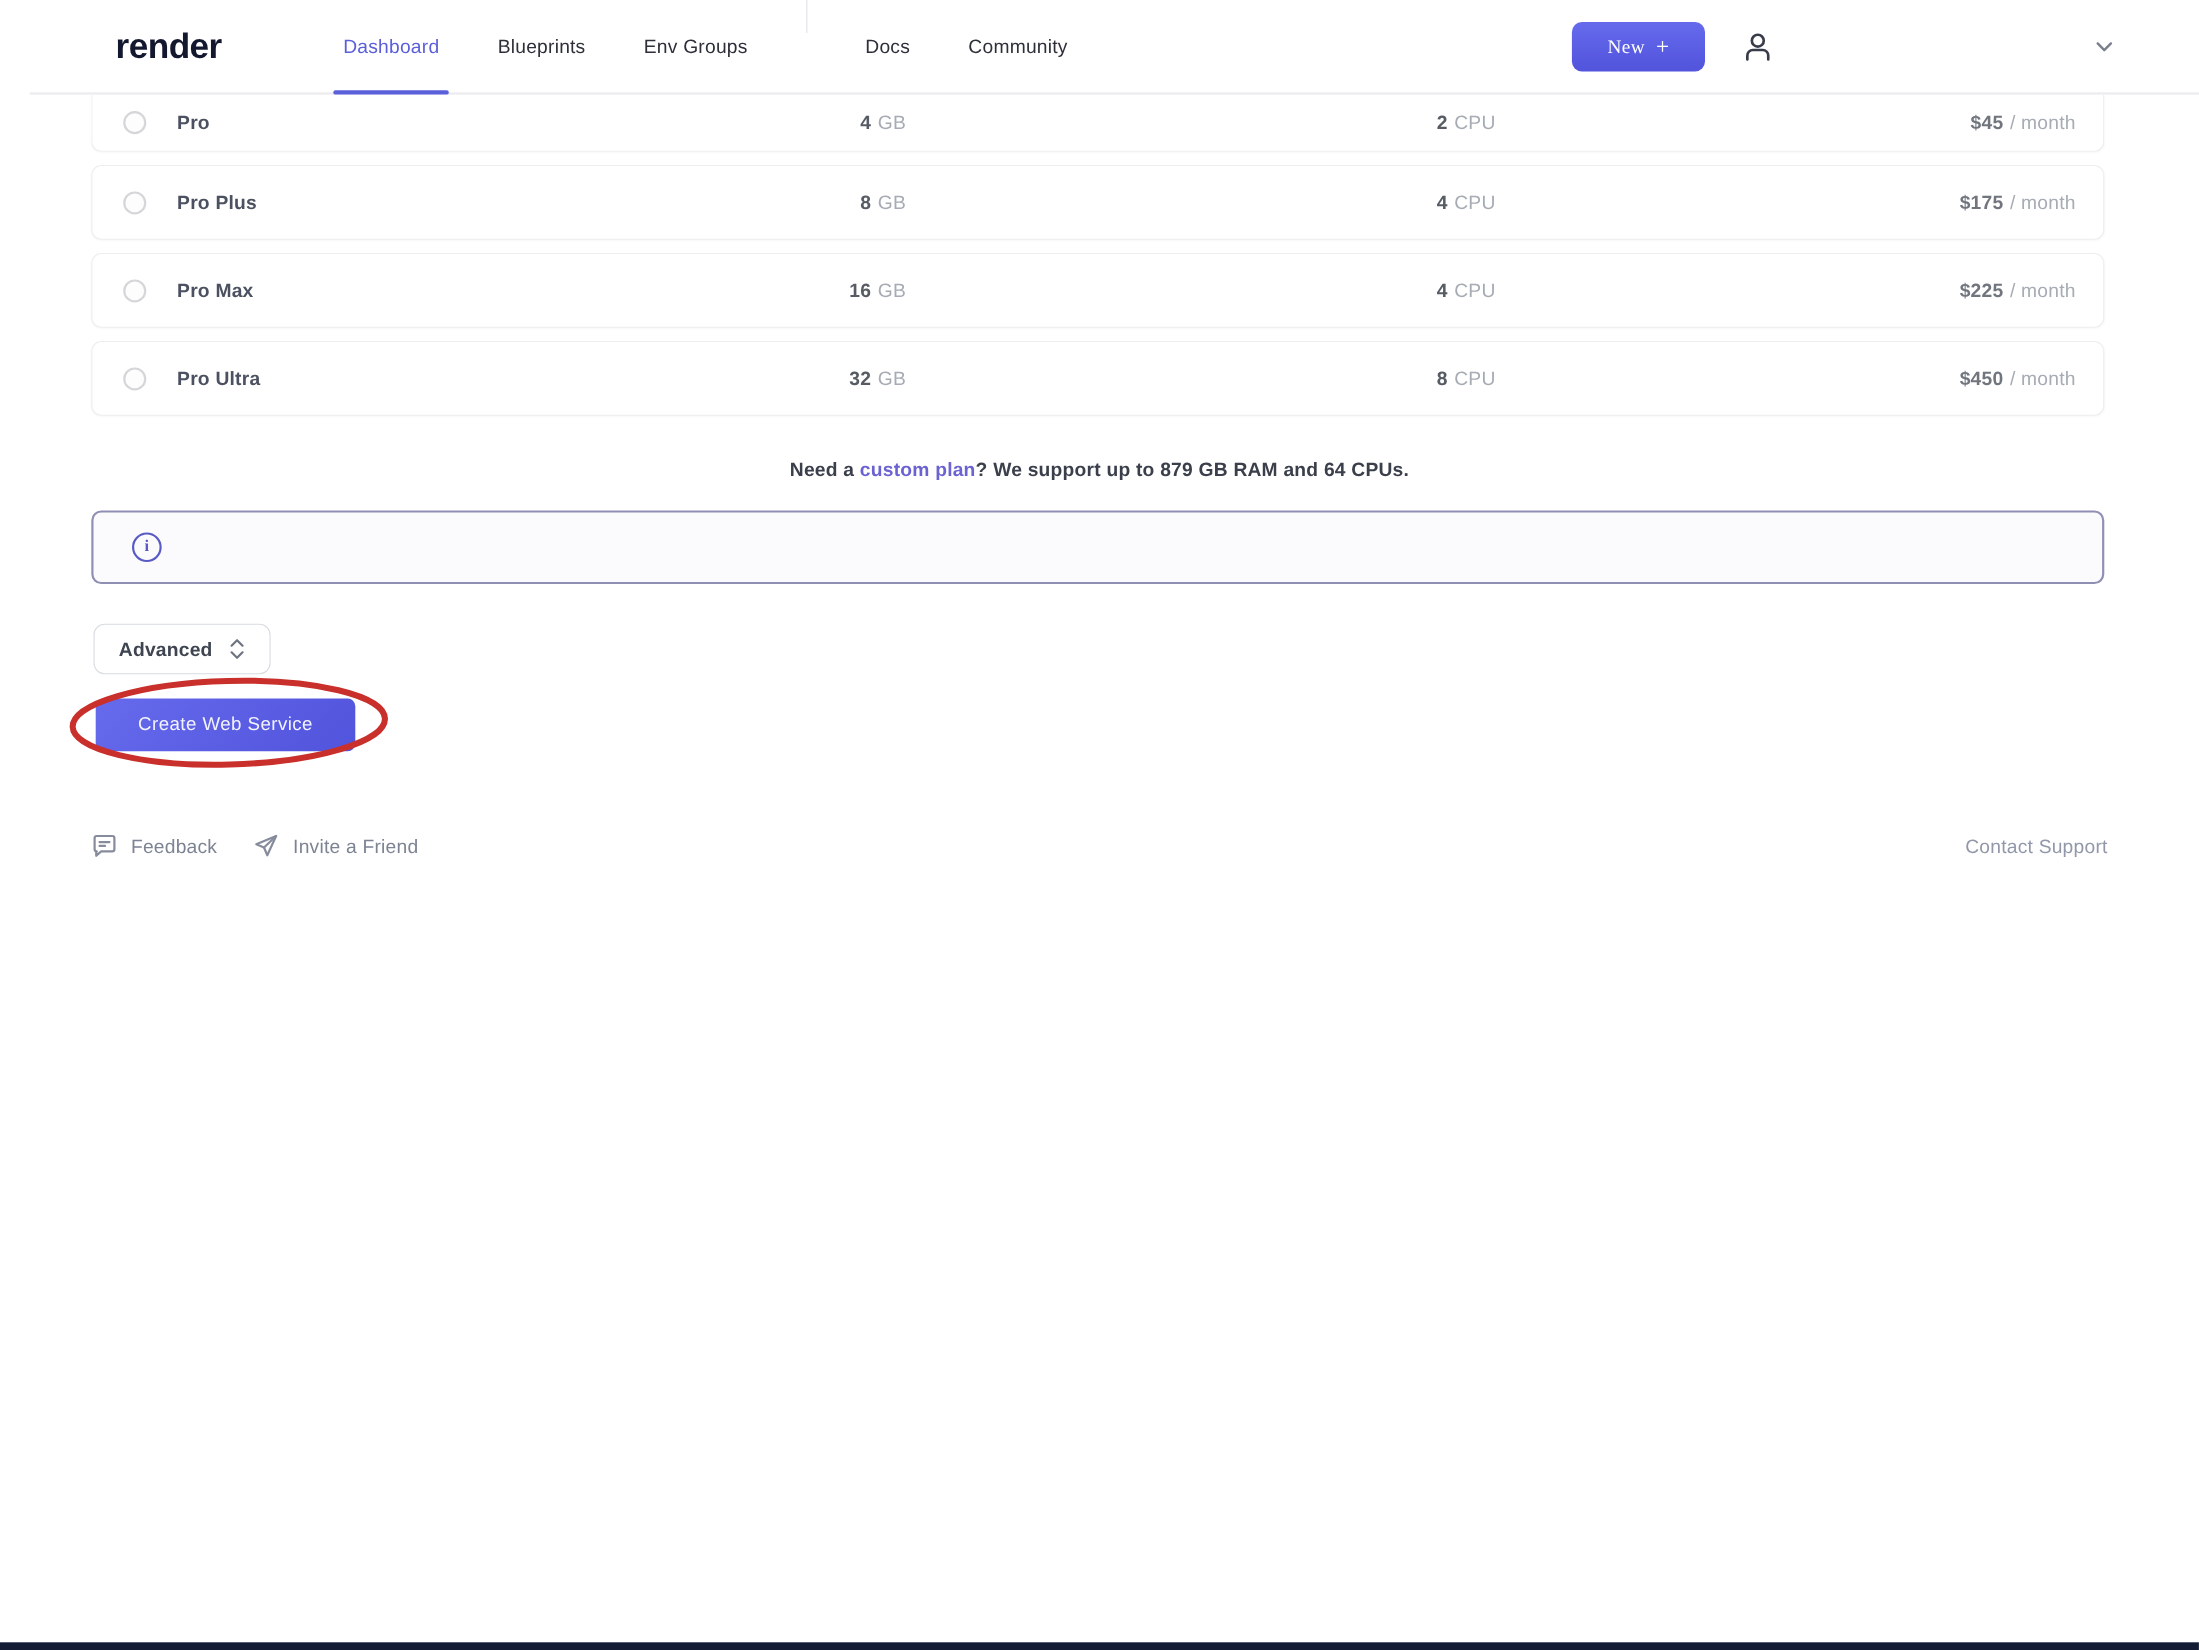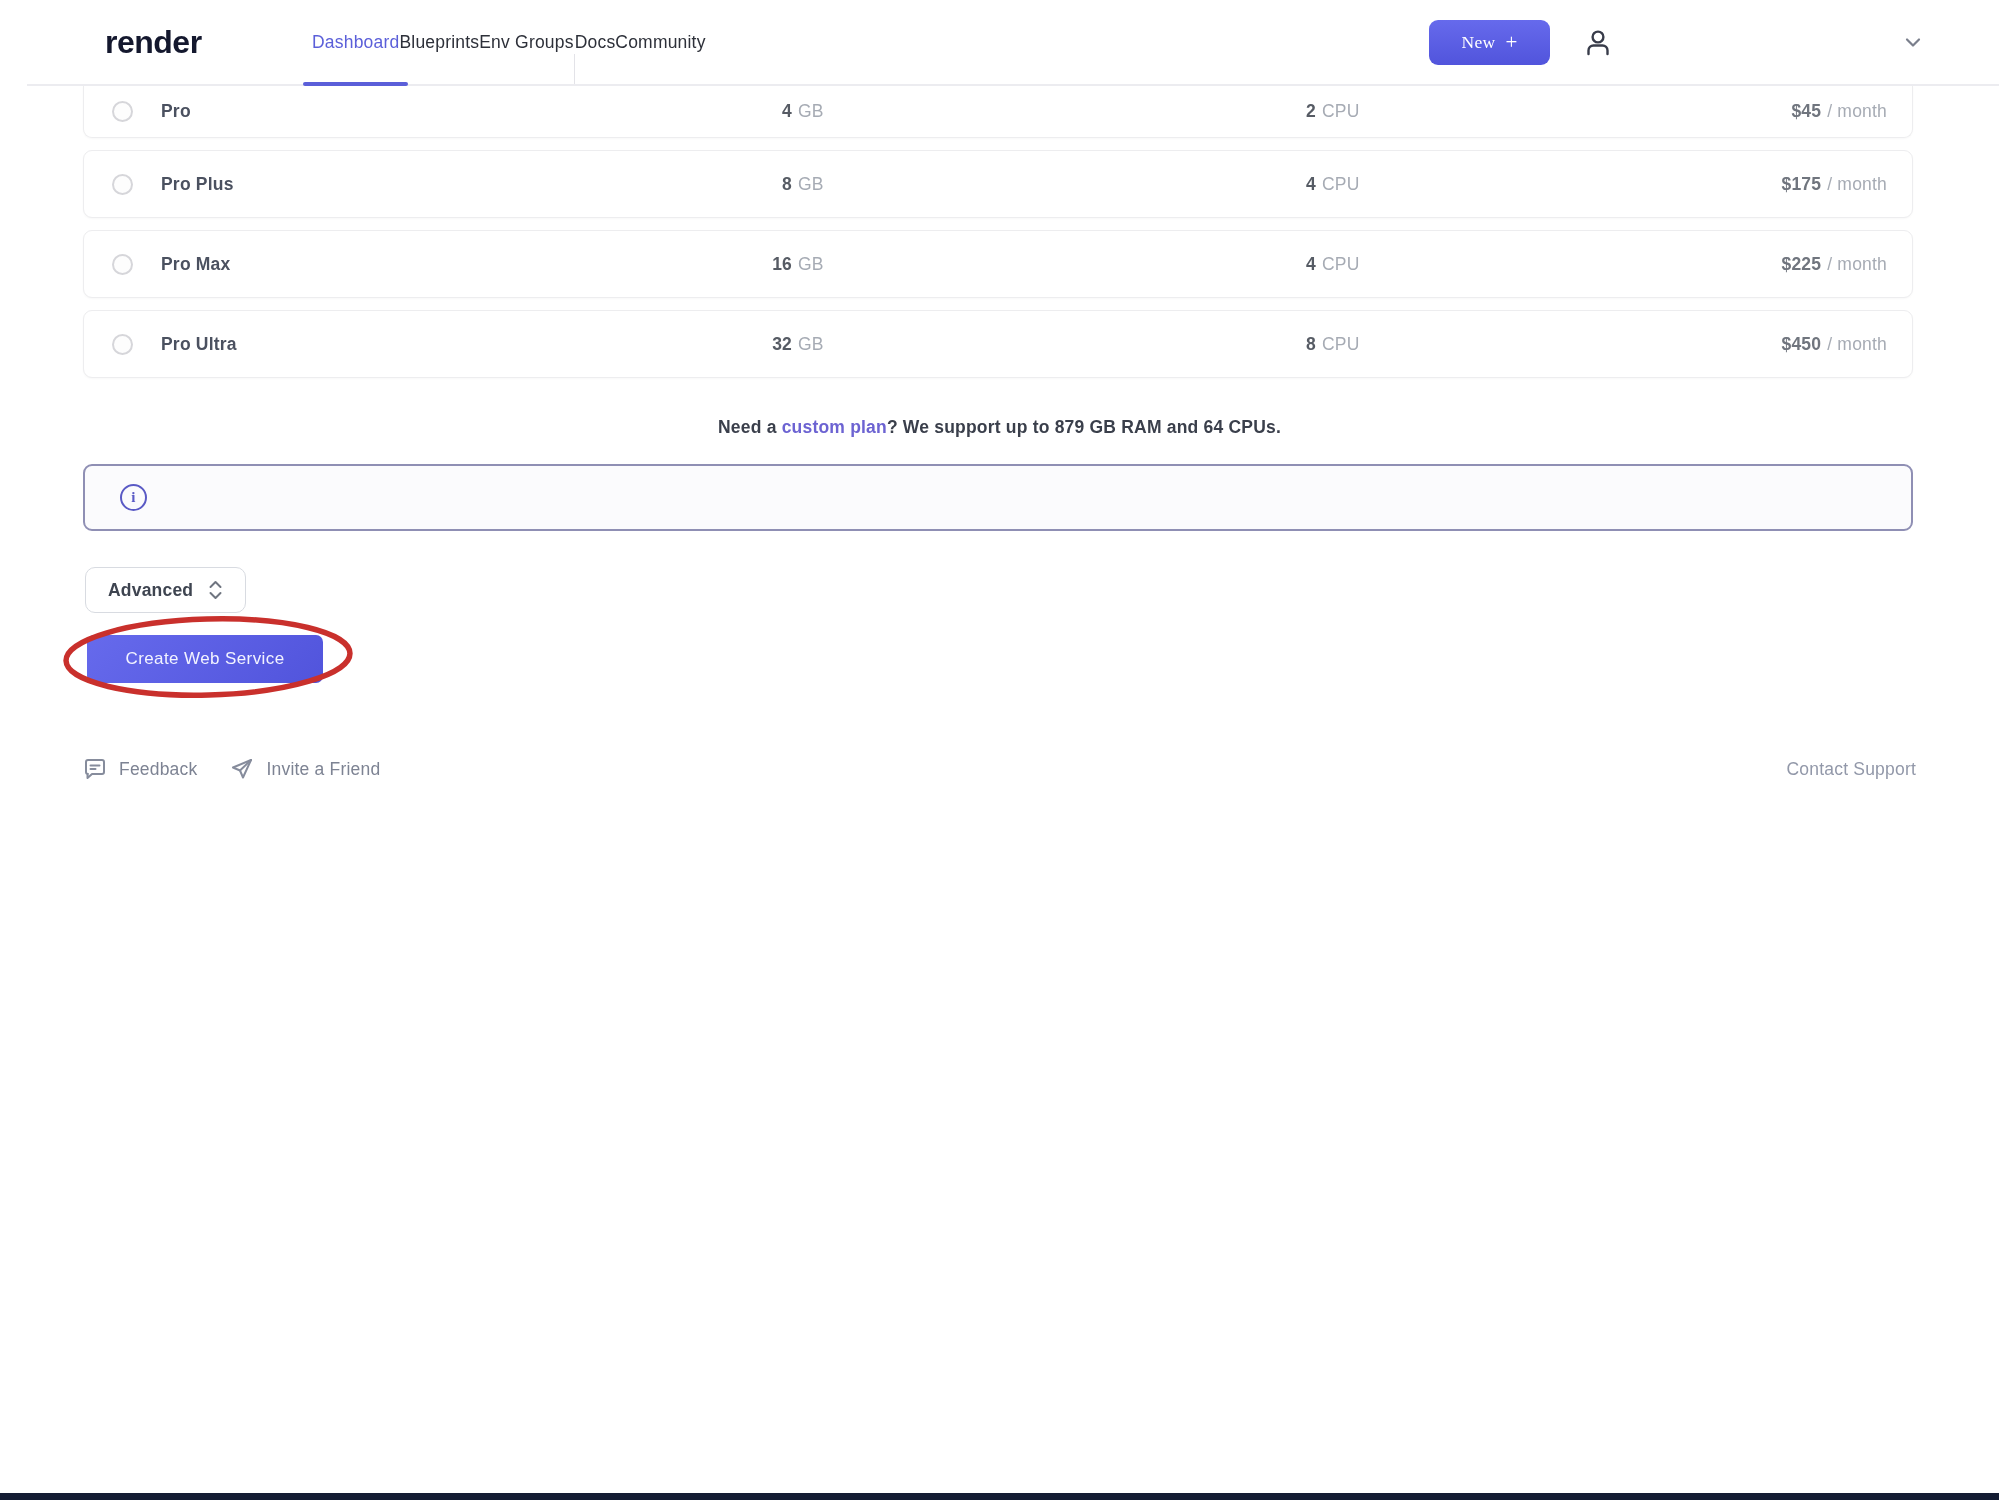--- a/index.html
+++ b/index.html
@@ -11,21 +11,21 @@
   body{
     width:1999px;height:1500px;position:relative;overflow:hidden;
     background:#ffffff;font-family:"Liberation Sans",sans-serif;
     letter-spacing:.2px;color:#2d3039;
   }
   
   .header{position:absolute;top:0;left:0;width:1999px;height:86px;background:#fff;
     border-bottom:2px solid #ececf0;z-index:5;margin-left:27px;}
   .logo{position:absolute;left:78px;top:0;height:84px;display:flex;align-items:center;
     font-size:32px;font-weight:700;color:#14182e;letter-spacing:-.5px;cursor:pointer;}
-  .nav{position:absolute;left:285px;top:0;height:84px;display:flex;align-items:flex-end;}
+  .nav{position:absolute;left:285px;top:0;height:84px;display:flex;align-items:flex-start;gap:53px;}
   .nav-item{position:relative;height:84px;display:flex;align-items:center;
     font-size:17.5px;color:#2d3039;font-weight:400;cursor:pointer;white-space:nowrap;}
   .nav-item.active{color:var(--accent);font-weight:500;}
   .nav-item.active::after{content:"";position:absolute;left:-9px;right:-9px;bottom:-2px;
     height:4px;background:var(--accent);border-radius:2px;}
   .nav-divider{width:1px;height:30px;background:#e3e3e8;}
   .new-btn{position:absolute;left:1402px;top:20px;width:121px;height:45px;border:none;
     border-radius:9px;background:linear-gradient(180deg,var(--accent-btn-a),var(--accent-btn-b));
     color:#fff;font-size:17.5px;font-family:Liberation Serif, serif;letter-spacing:.3px;
     display:flex;align-items:center;justify-content:center;gap:10px;cursor:pointer;}

